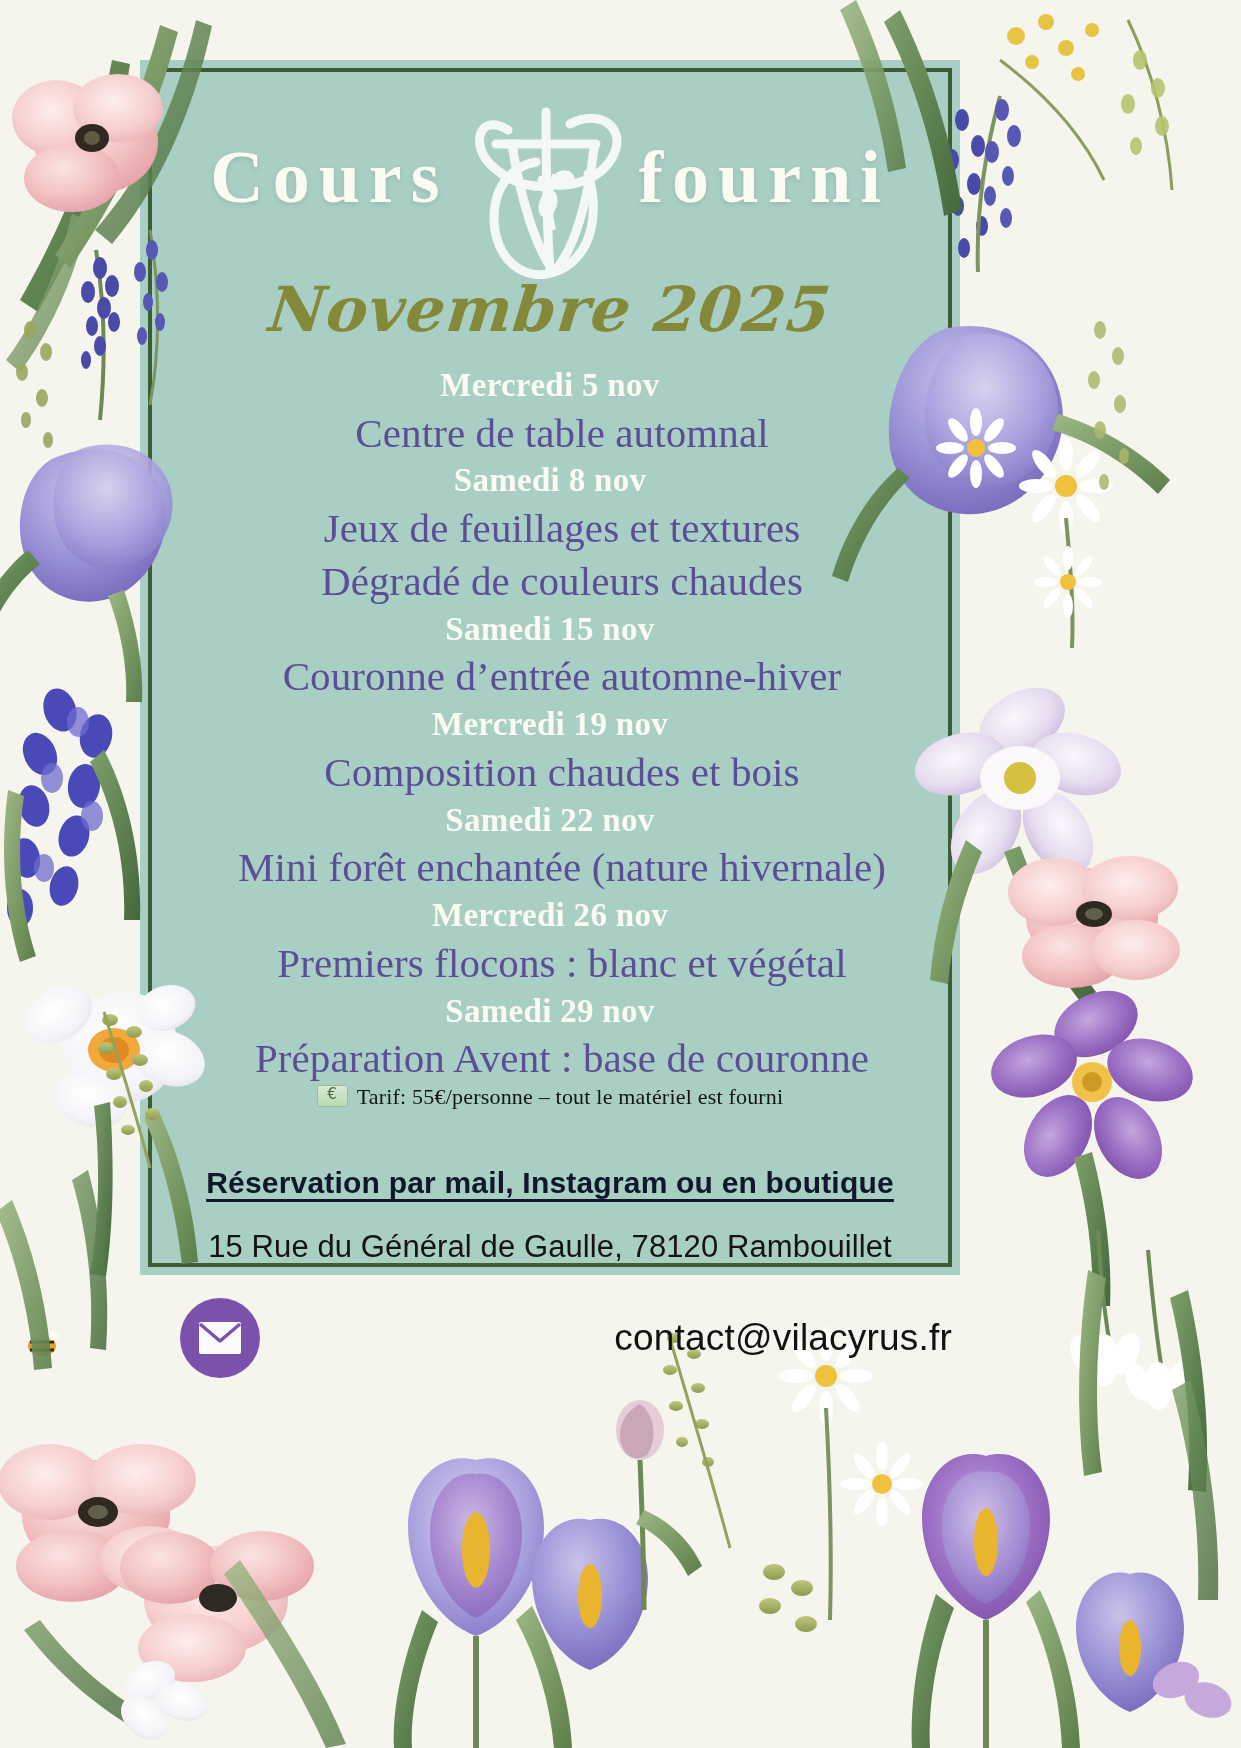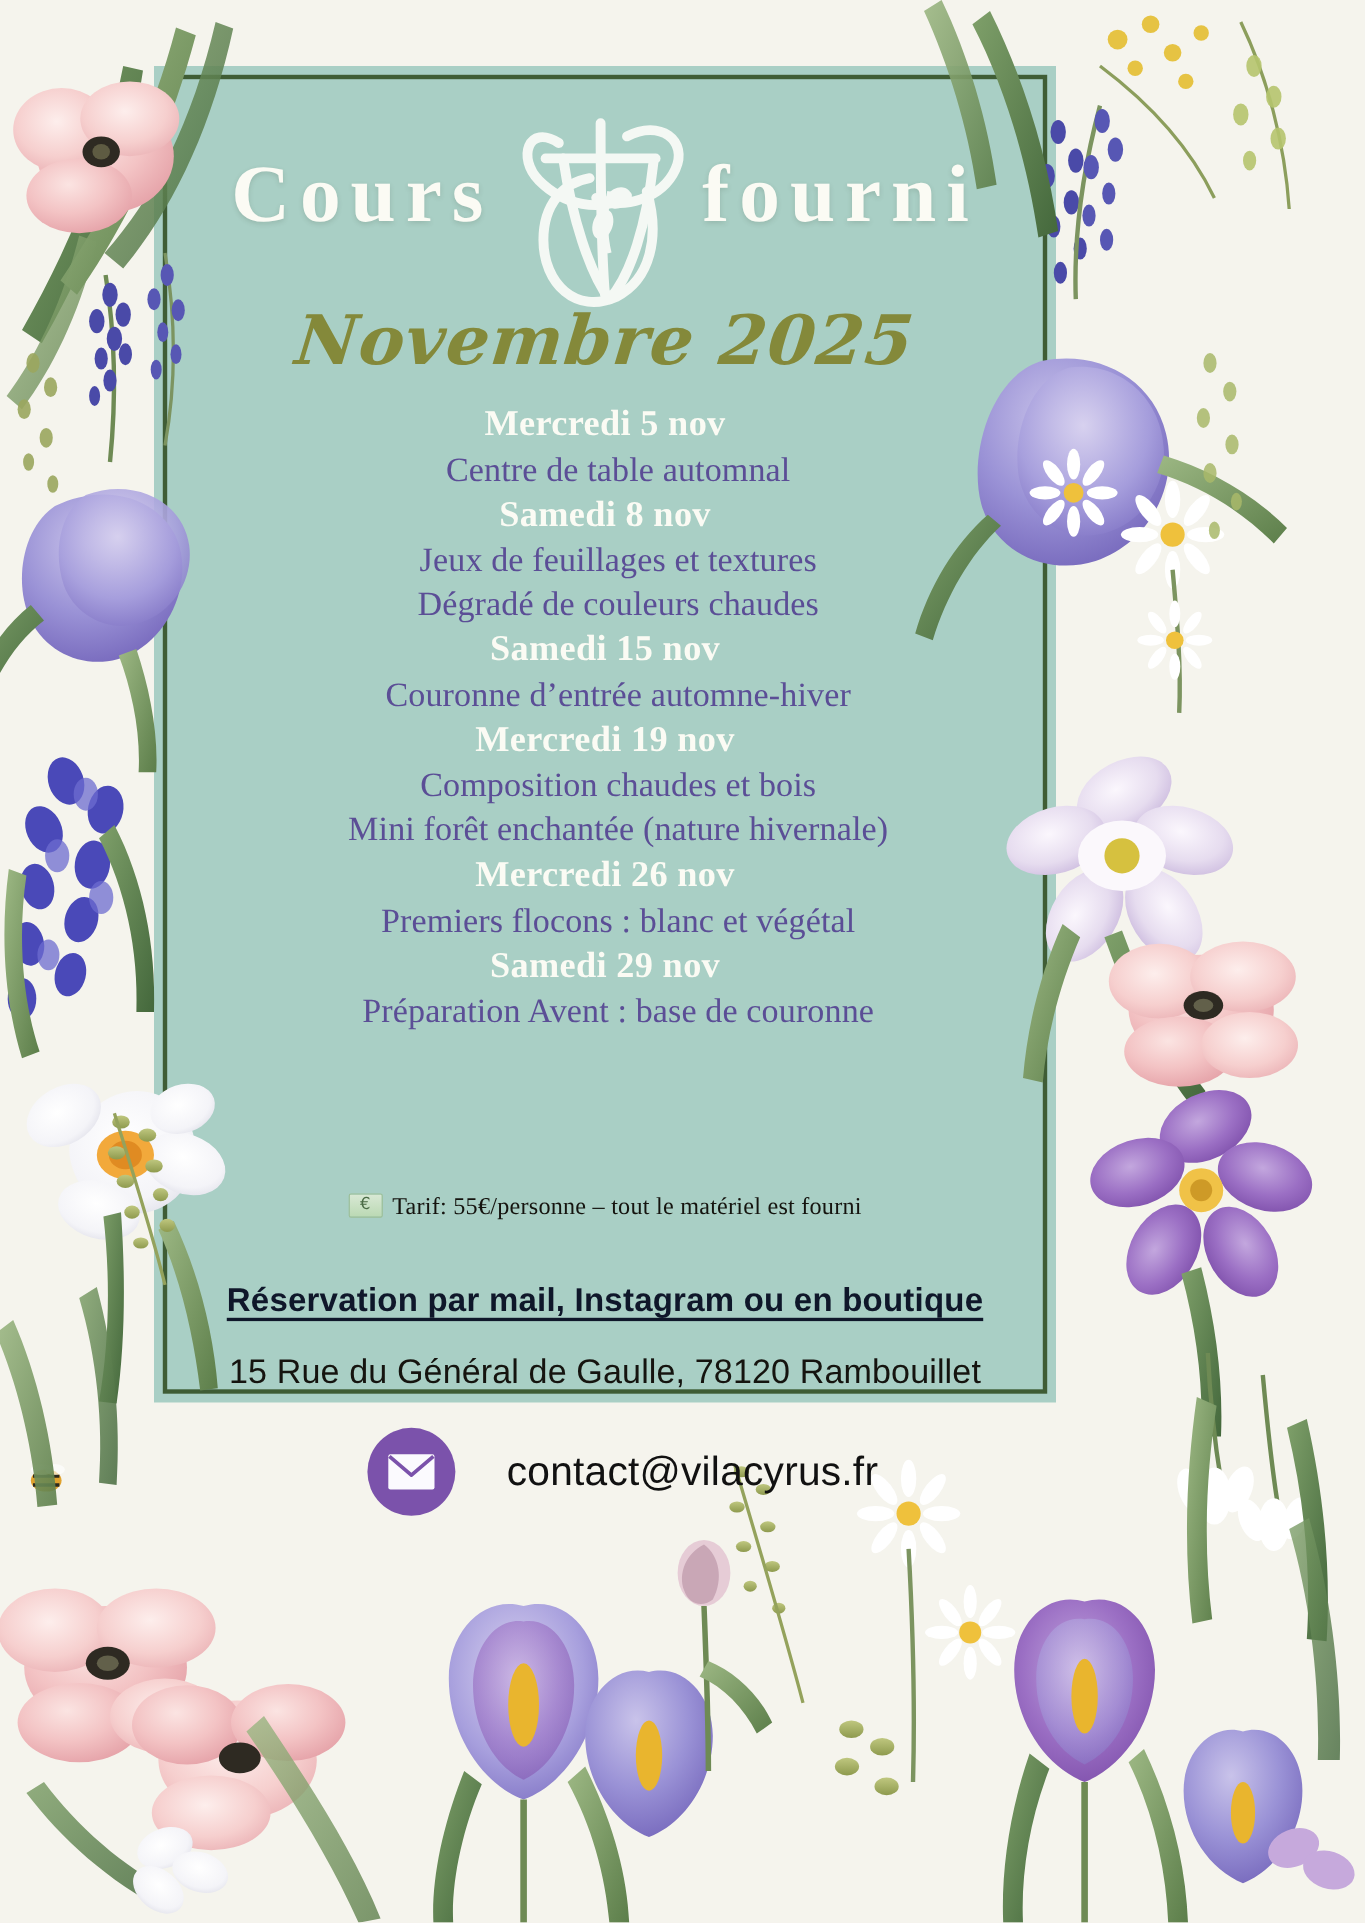--- a/index.html
+++ b/index.html
@@ -73,21 +73,21 @@
     position:absolute;left:0;top:296px;width:100%;
   }
   .course{margin:0;padding:0;}
   .c-date{
     font-family:"Liberation Serif", serif;
     font-size:33px;font-weight:700;color:#FBFBF4;
     line-height:1.29;letter-spacing:.3px;
   }
   .c-desc{
     font-family:"Liberation Serif", serif;
-    font-size:31px;color:#5B4E96;
+    font-size:41px;color:#5B4E96;
     line-height:1.29;letter-spacing:.1px;margin-left:24px;
   }
 
   .tariff{
     position:absolute;left:0;top:1016px;width:100%;
     font-family:"Liberation Serif", serif;
     font-size:22px;color:#15140F;
     letter-spacing:.2px;
   }
   .bill-icon{
@@ -113,21 +113,21 @@
 
   .address{
     position:absolute;left:0;top:1161px;width:100%;
     font-family:"Liberation Sans", sans-serif;
     font-size:31px;color:#15140F;
     letter-spacing:.1px;
   }
 
   .mailrow{
     position:absolute;left:0;top:1230px;width:100%;
-    display:flex;align-items:center;justify-content:center;
+    display:flex;align-items:center;justify-content:space-between;
     padding-left:32px;box-sizing:border-box;
   }
   .mail-icon{
     width:80px;height:80px;border-radius:50%;
     background:#7B52AB;
     display:flex;align-items:center;justify-content:center;
     flex:0 0 auto;
   }
   .mail-icon svg{display:block;}
   .mailaddr{
@@ -604,20 +604,21 @@
       </div>
       <div class="course">
         <div class="c-date">Samedi 15 nov</div>
         <div class="c-desc">Couronne d’entrée automne-hiver</div>
       </div>
       <div class="course">
         <div class="c-date">Mercredi 19 nov</div>
         <div class="c-desc">Composition chaudes et bois</div>
       </div>
       <div class="course">
+        <div class="c-date">Samedi 22 nov</div>
         <div class="c-desc">Mini forêt enchantée (nature hivernale)</div>
       </div>
       <div class="course">
         <div class="c-date">Mercredi 26 nov</div>
         <div class="c-desc">Premiers flocons : blanc et végétal</div>
       </div>
       <div class="course">
         <div class="c-date">Samedi 29 nov</div>
         <div class="c-desc">Préparation Avent : base de couronne</div>
       </div>

